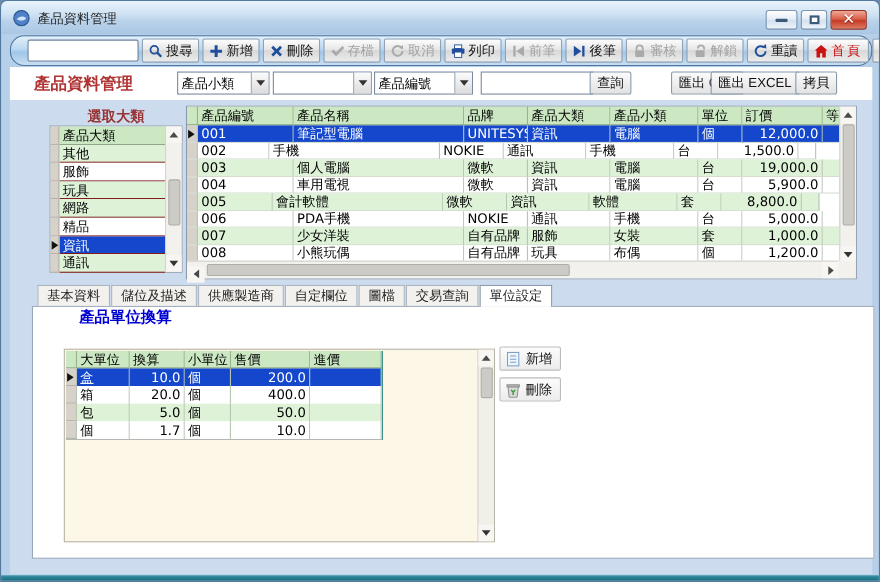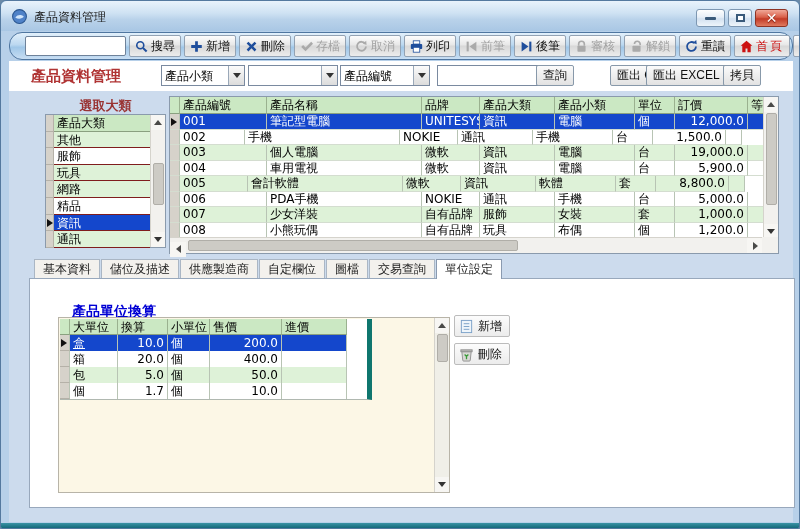--- a/index.html
+++ b/index.html
@@ -78,24 +78,24 @@
   .grid-row .gcell { height:15.5px; line-height:15px; border-bottom:1px solid #d4ddd0; }
   .num { text-align:right; }
   .corner { position:absolute; right:0; bottom:0; width:16px; height:16px; background:#f2f1ee; }
 
   
   .tabarea { position:absolute; left:20px; top:167px; width:766px; height:250px; }
   .tabstrip { position:relative; height:20px; display:flex; align-items:flex-end; padding-left:5px; z-index:2; }
   .tab { height:19px; line-height:18px; font-size:12px; padding:0 8px; background:#f3f1ed; border:1px solid #aab6c4; border-bottom:none; margin-right:1px; color:#222; }
   .tab.active { background:#fff; height:20px; margin-bottom:-1px; border-color:#8a9ab0; position:relative; z-index:3; }
   .tabbody { position:absolute; left:0; top:20px; width:766px; height:230px; background:#fff; border:1px solid #98a8bc; }
-  .unit-heading { position:absolute; left:42px; top:24px; font-size:14px; font-weight:bold; color:#0000d4; }
+  .unit-heading { position:absolute; left:42px; top:1px; font-size:14px; font-weight:bold; color:#0000d4; }
 
   .cream { position:absolute; left:28px; top:38px; width:392px; height:176px; background:#fcf7e6; border:1px solid #b8b4a8; }
-  .unit-table { position:absolute; left:1px; top:1px; width:312px; background:#fff; border-right:5px solid #0f766e; border-bottom:1px solid #b0b8b0; }
+  .unit-table { position:absolute; left:1px; top:1px; width:288px; background:#fff; border-right:1px solid #0f766e; border-bottom:1px solid #b0b8b0; }
   .u-row { display:flex; } .u-row .gcell { height:16px; line-height:16px; }
   .u-row.hdr .gcell { background:#cbe8c3; border-right:1px solid #9ab18f; border-bottom:1px solid #8aa080; }
 
   .side-btn { position:absolute; left:424px; width:56px; height:22px; display:flex; align-items:center; gap:4px; font-size:12px;
     background:linear-gradient(#fcfcfc,#ececec); border:1px solid #bcbcbc; border-radius:2px; padding:0 4px; color:#111; }
   .ic16 { width:15px; height:15px; } .ic16 svg { width:15px; height:15px; display:block; }
 
   .bottom-edge { position:absolute; left:0; right:0; bottom:0; height:5px; background:linear-gradient(#3a93a5,#14697a); }
 </style>
 </head>

